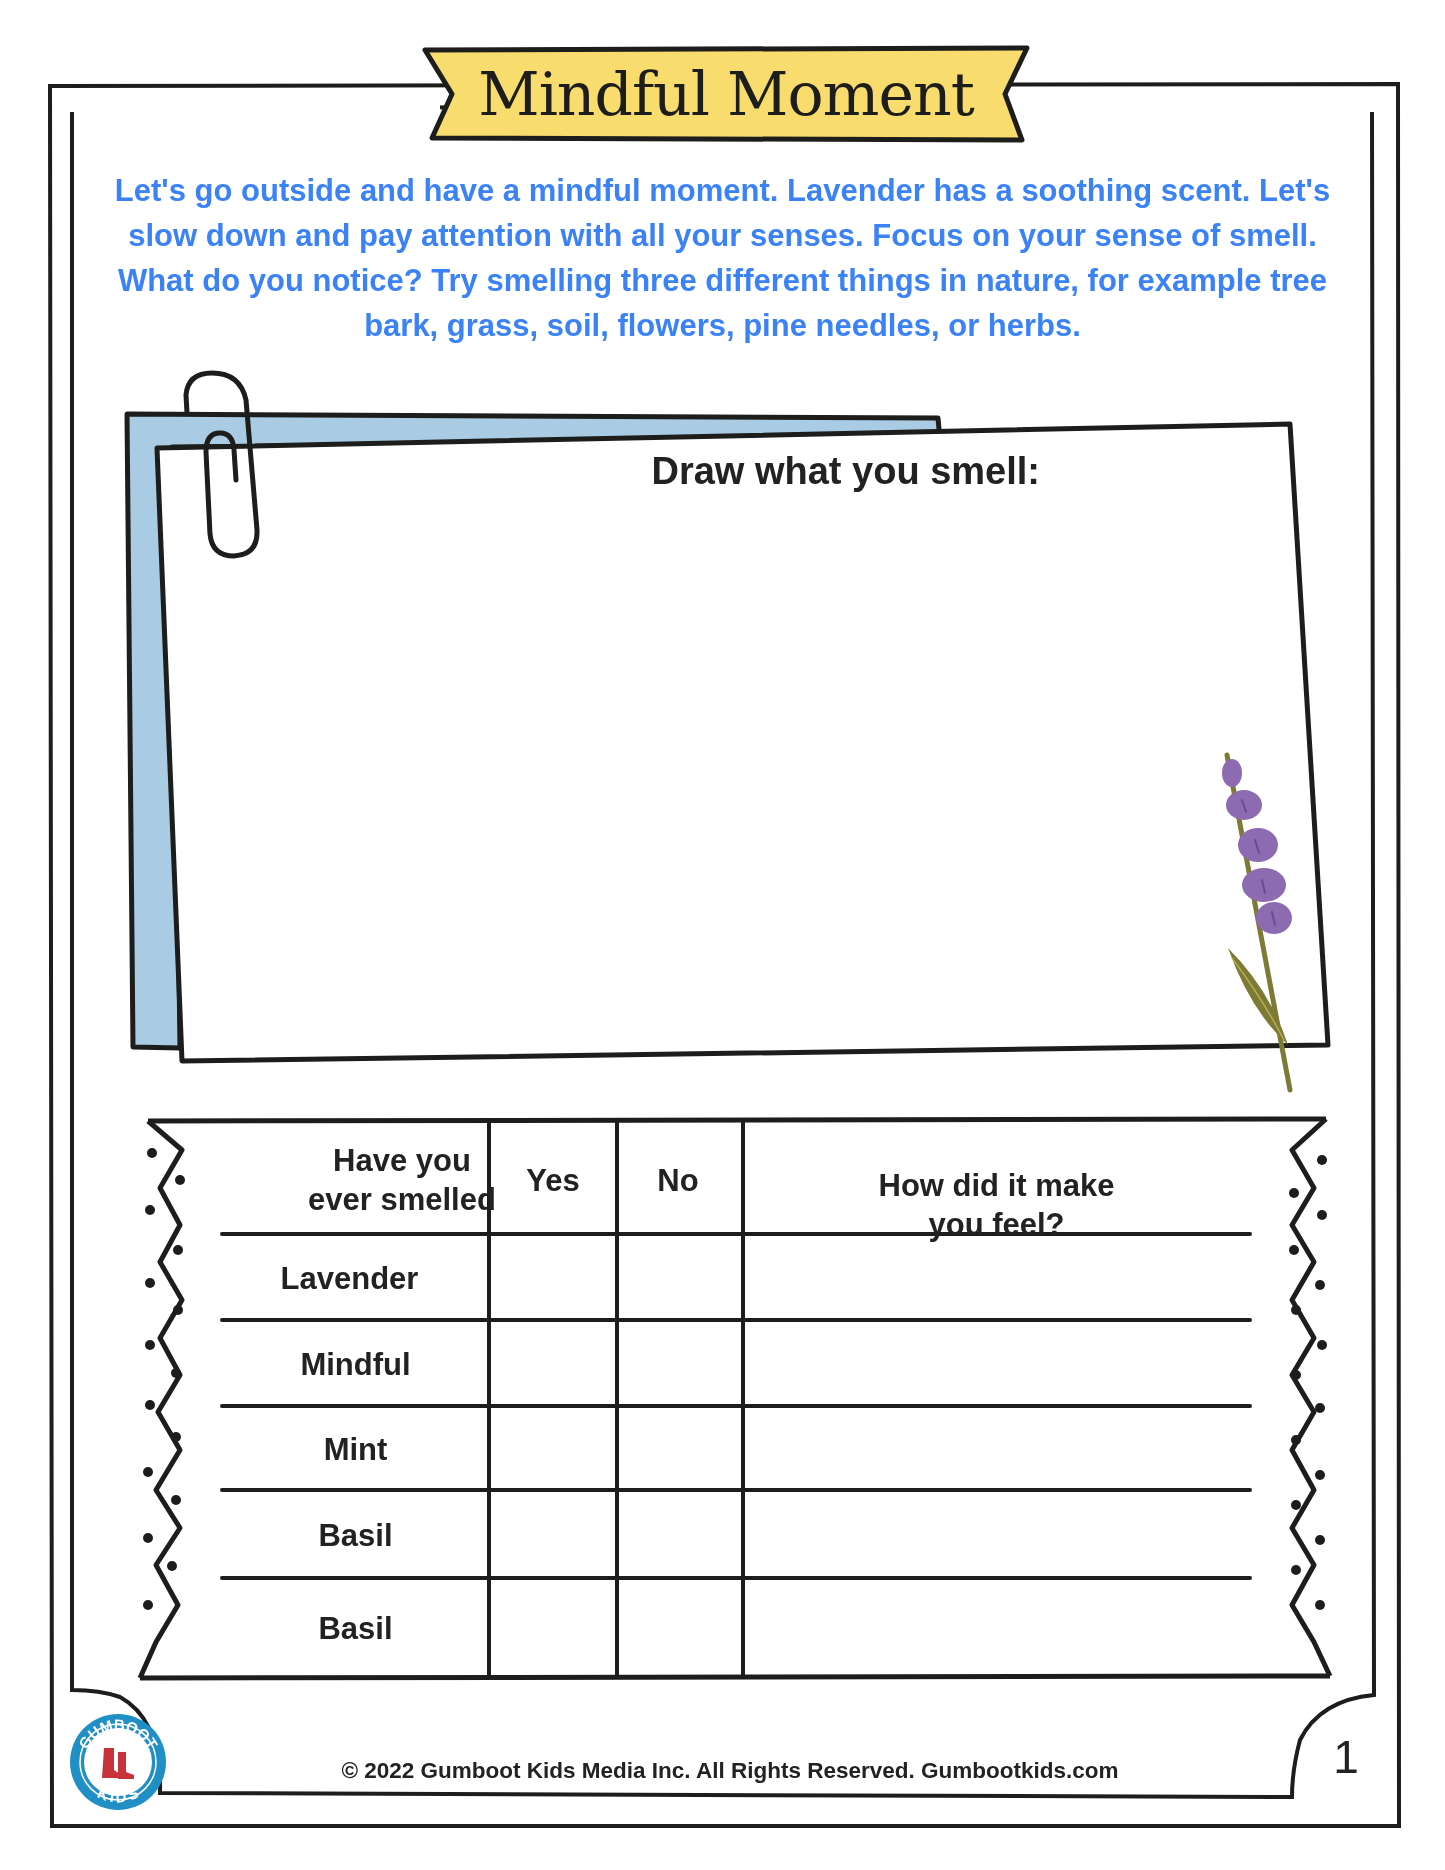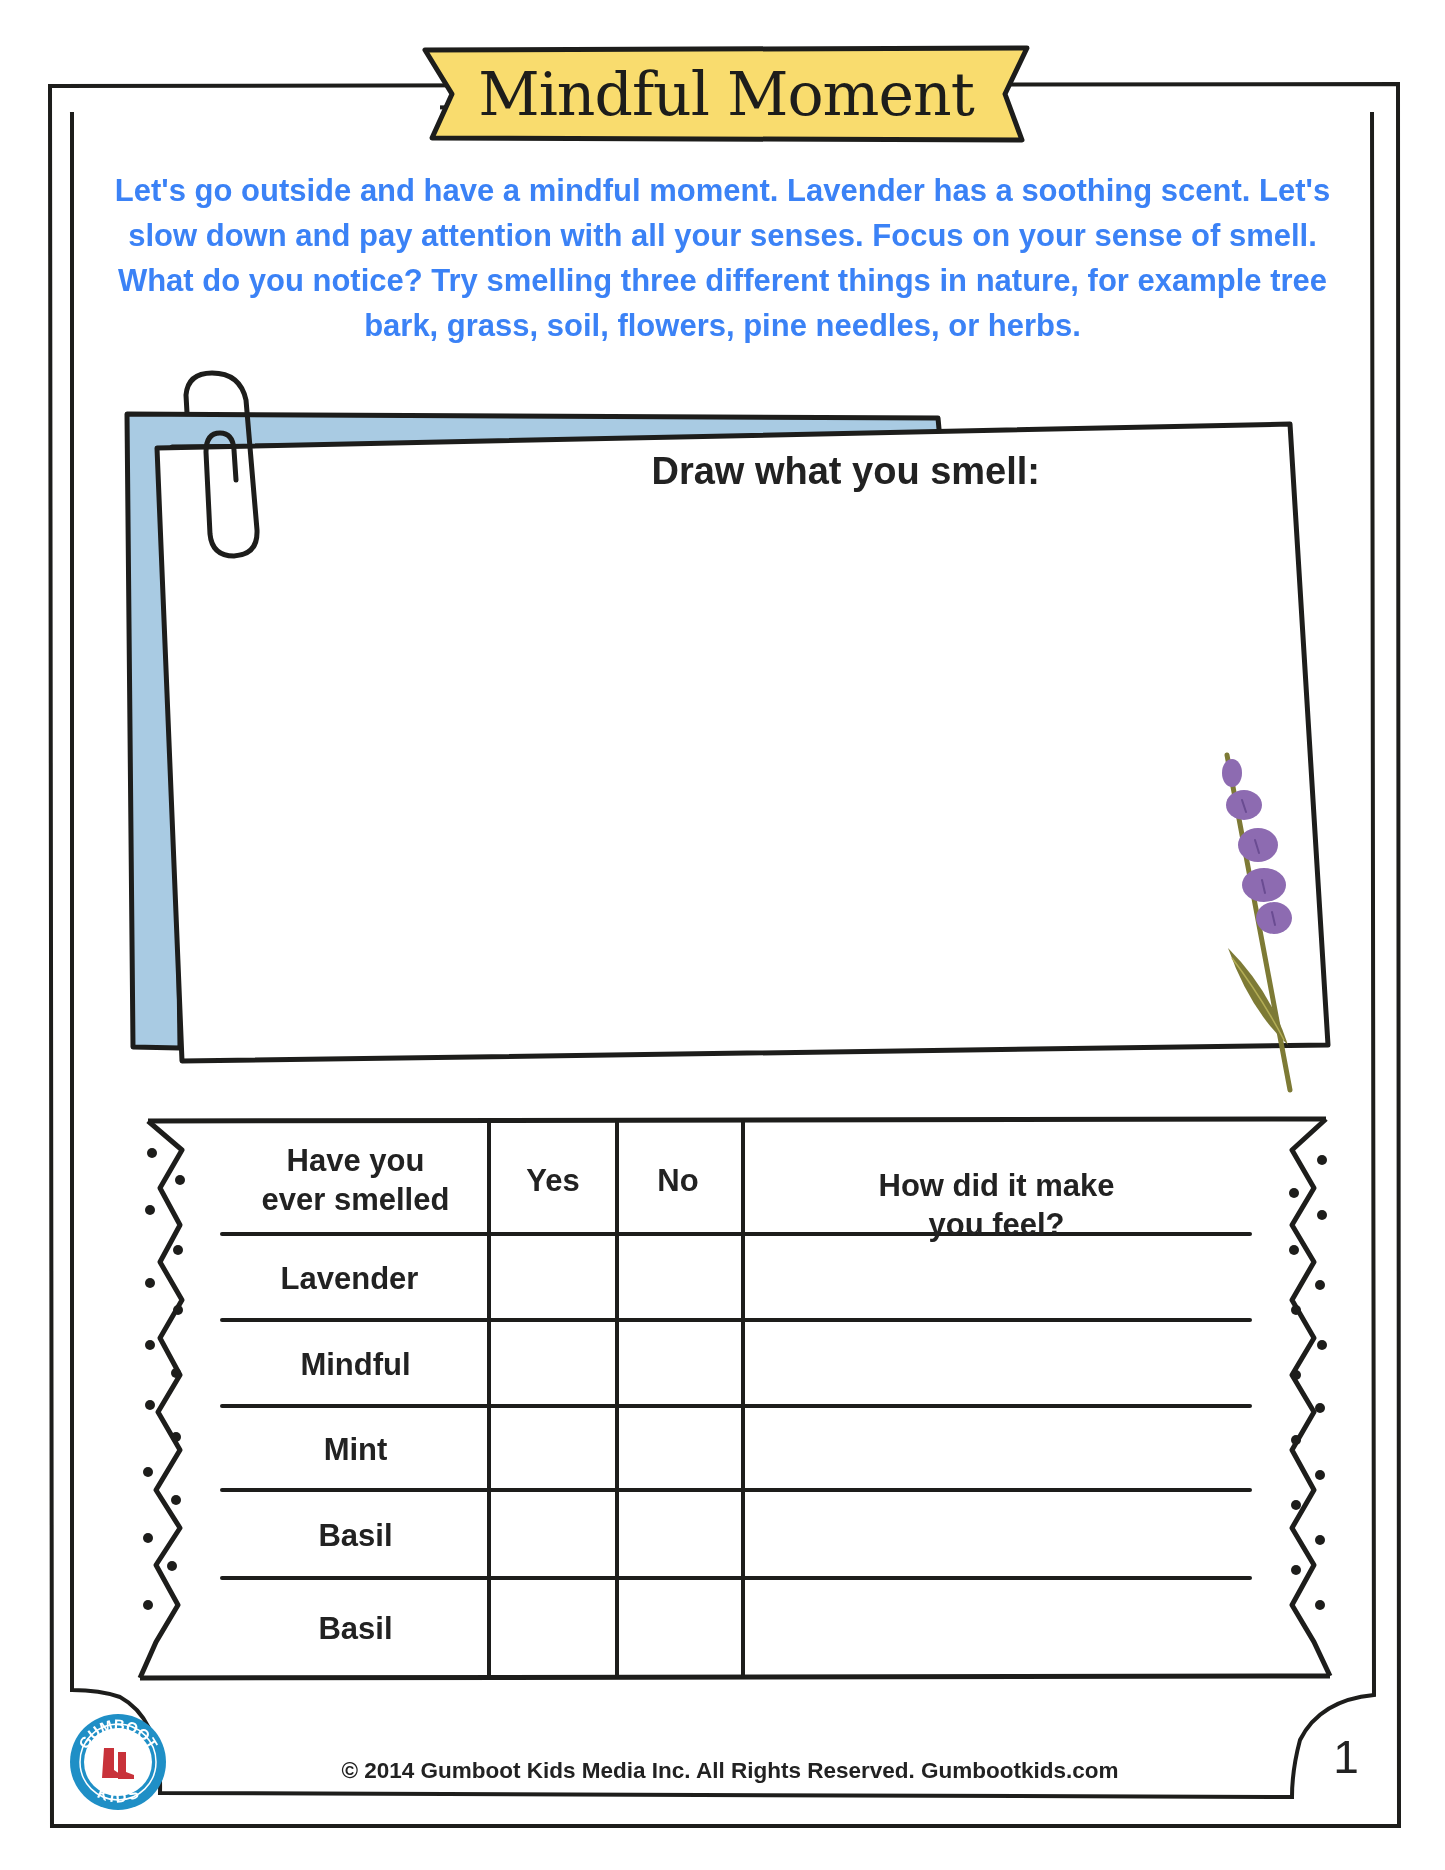--- a/index.html
+++ b/index.html
@@ -117,21 +117,21 @@
   </g>
 </svg>
 
 <div class="banner-title">Mindful Moment</div>
 
 <div class="intro">Let's go outside and have a mindful moment. Lavender has a soothing scent. Let's slow down and pay attention with all your senses. Focus on your sense of smell. What do you notice? Try smelling three different things in nature, for example tree bark, grass, soil, flowers, pine needles, or herbs.</div>
 
 <div class="draw-title">Draw what you smell:</div>
 <div class="draw-area"></div>
 
-<div class="cell" style="left:222px;top:1128px;width:267px;height:104px;">
+<div class="cell" style="left:240px;top:1128px;width:267px;height:104px;justify-content:flex-end;">
   <span style="display:block;width:210px;">Have you ever smelled</span>
 </div>
 <div class="cell" style="left:489px;top:1128px;width:128px;height:104px;">Yes</div>
 <div class="cell" style="left:615px;top:1128px;width:126px;height:104px;">No</div>
 <div class="cell" style="left:743px;top:1153px;width:507px;height:104px;">
   <span style="display:block;width:260px;">How did it make you feel?</span>
 </div>
 
 <div class="cell" style="left:216px;top:1236px;width:267px;height:84px;">Lavender</div>
 <div class="input-cell" style="left:491px;top:1236px;width:124px;height:84px;"></div>
@@ -166,14 +166,14 @@
     <path id="arcTop" d="M16 52 A34 34 0 0 1 84 52"></path>
     <path id="arcBot" d="M22 60 A30 30 0 0 0 78 60"></path>
   </defs>
   <text class="logo-text"><textPath href="#arcTop" startOffset="50%" text-anchor="middle">GUMBOOT</textPath></text>
   <text class="logo-text"><textPath href="#arcBot" startOffset="50%" text-anchor="middle" dominant-baseline="hanging">KIDS</textPath></text>
   <g fill="#c8323a">
     <path d="M36 36 L46 36 L46 58 L52 62 L52 66 L34 66 Z"></path>
     <path d="M50 40 L58 40 L58 60 L66 63 L66 67 L50 67 Z"></path>
   </g>
 </svg>
-<div class="footer">© 2014 Gumboot Kids Media Inc. All Rights Reserved.  Gumbootkids.com</div>
+<div class="footer">© 2022 Gumboot Kids Media Inc. All Rights Reserved.  Gumbootkids.com</div>
 <div class="page-num">1</div>
 
 </body></html>

